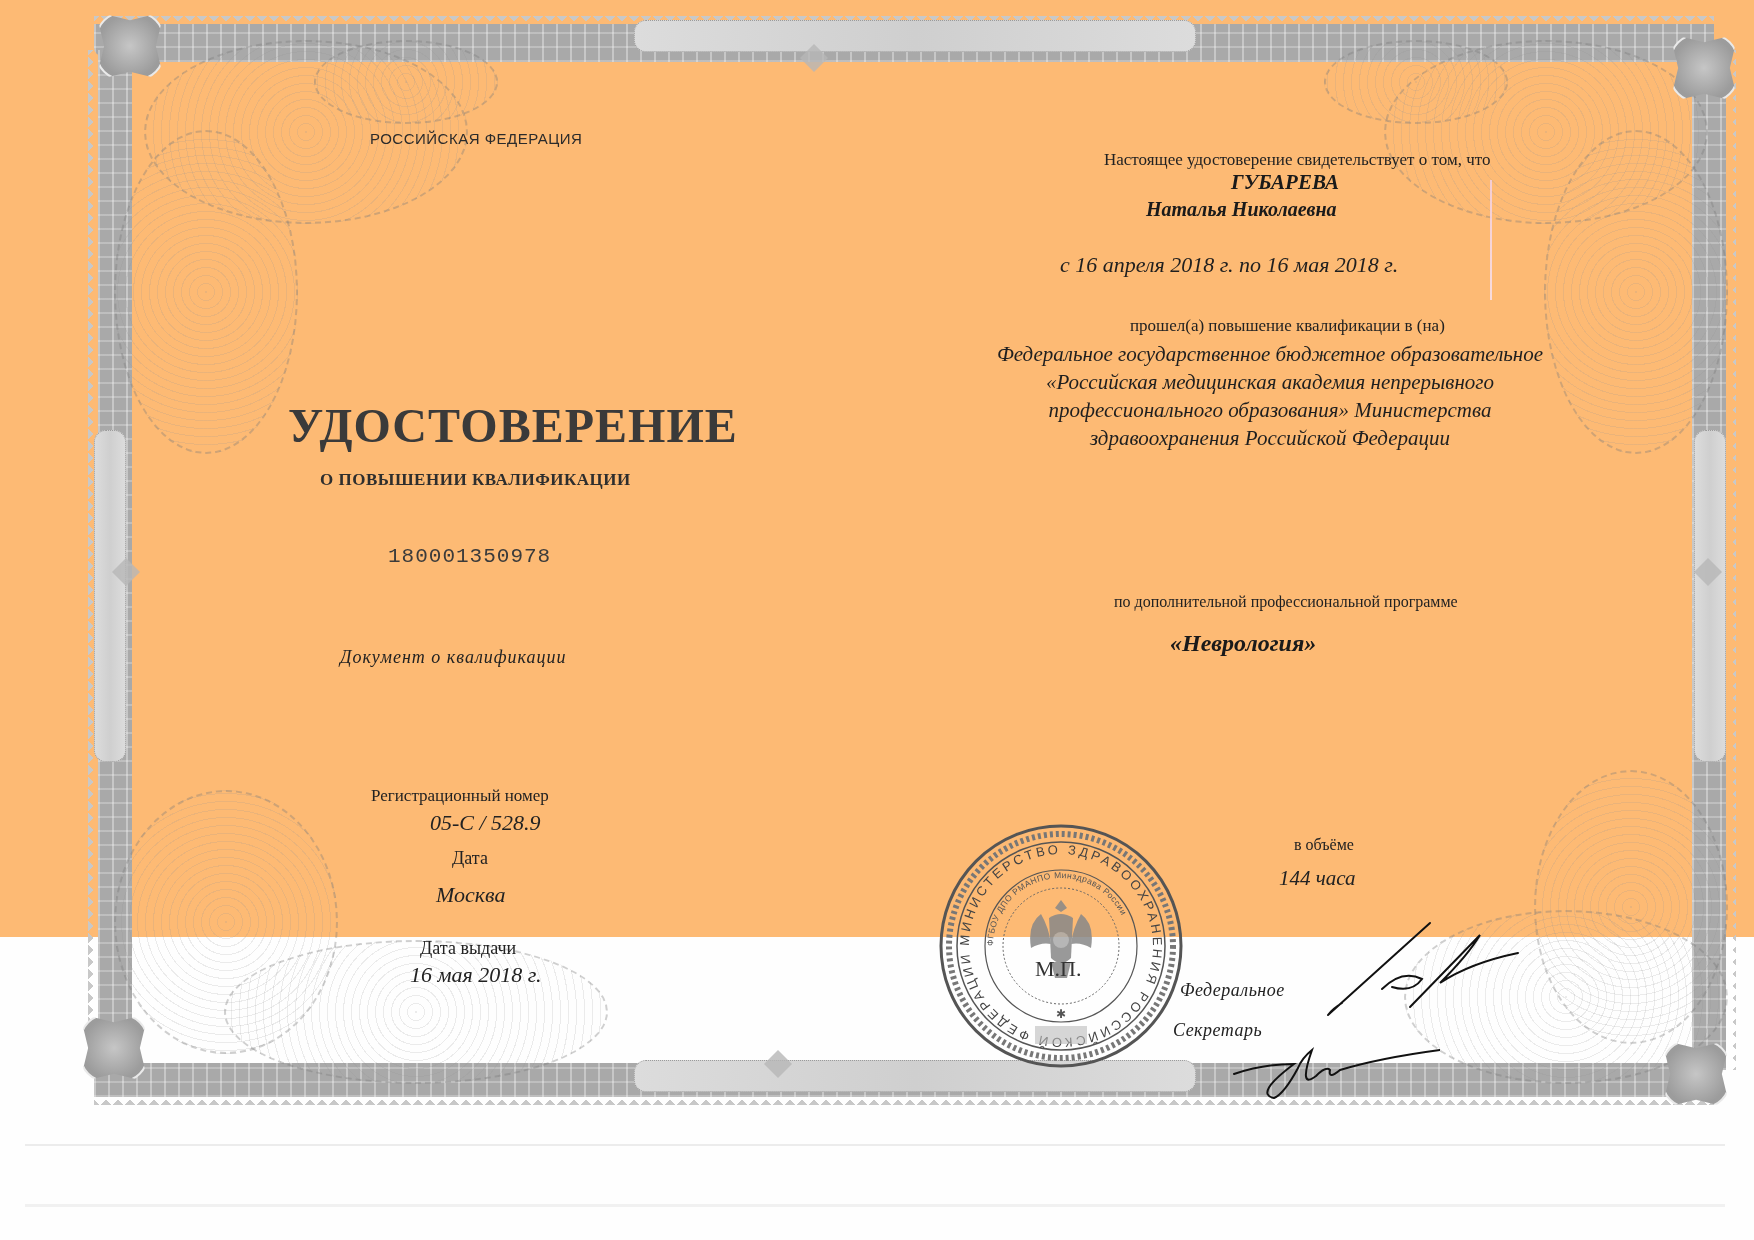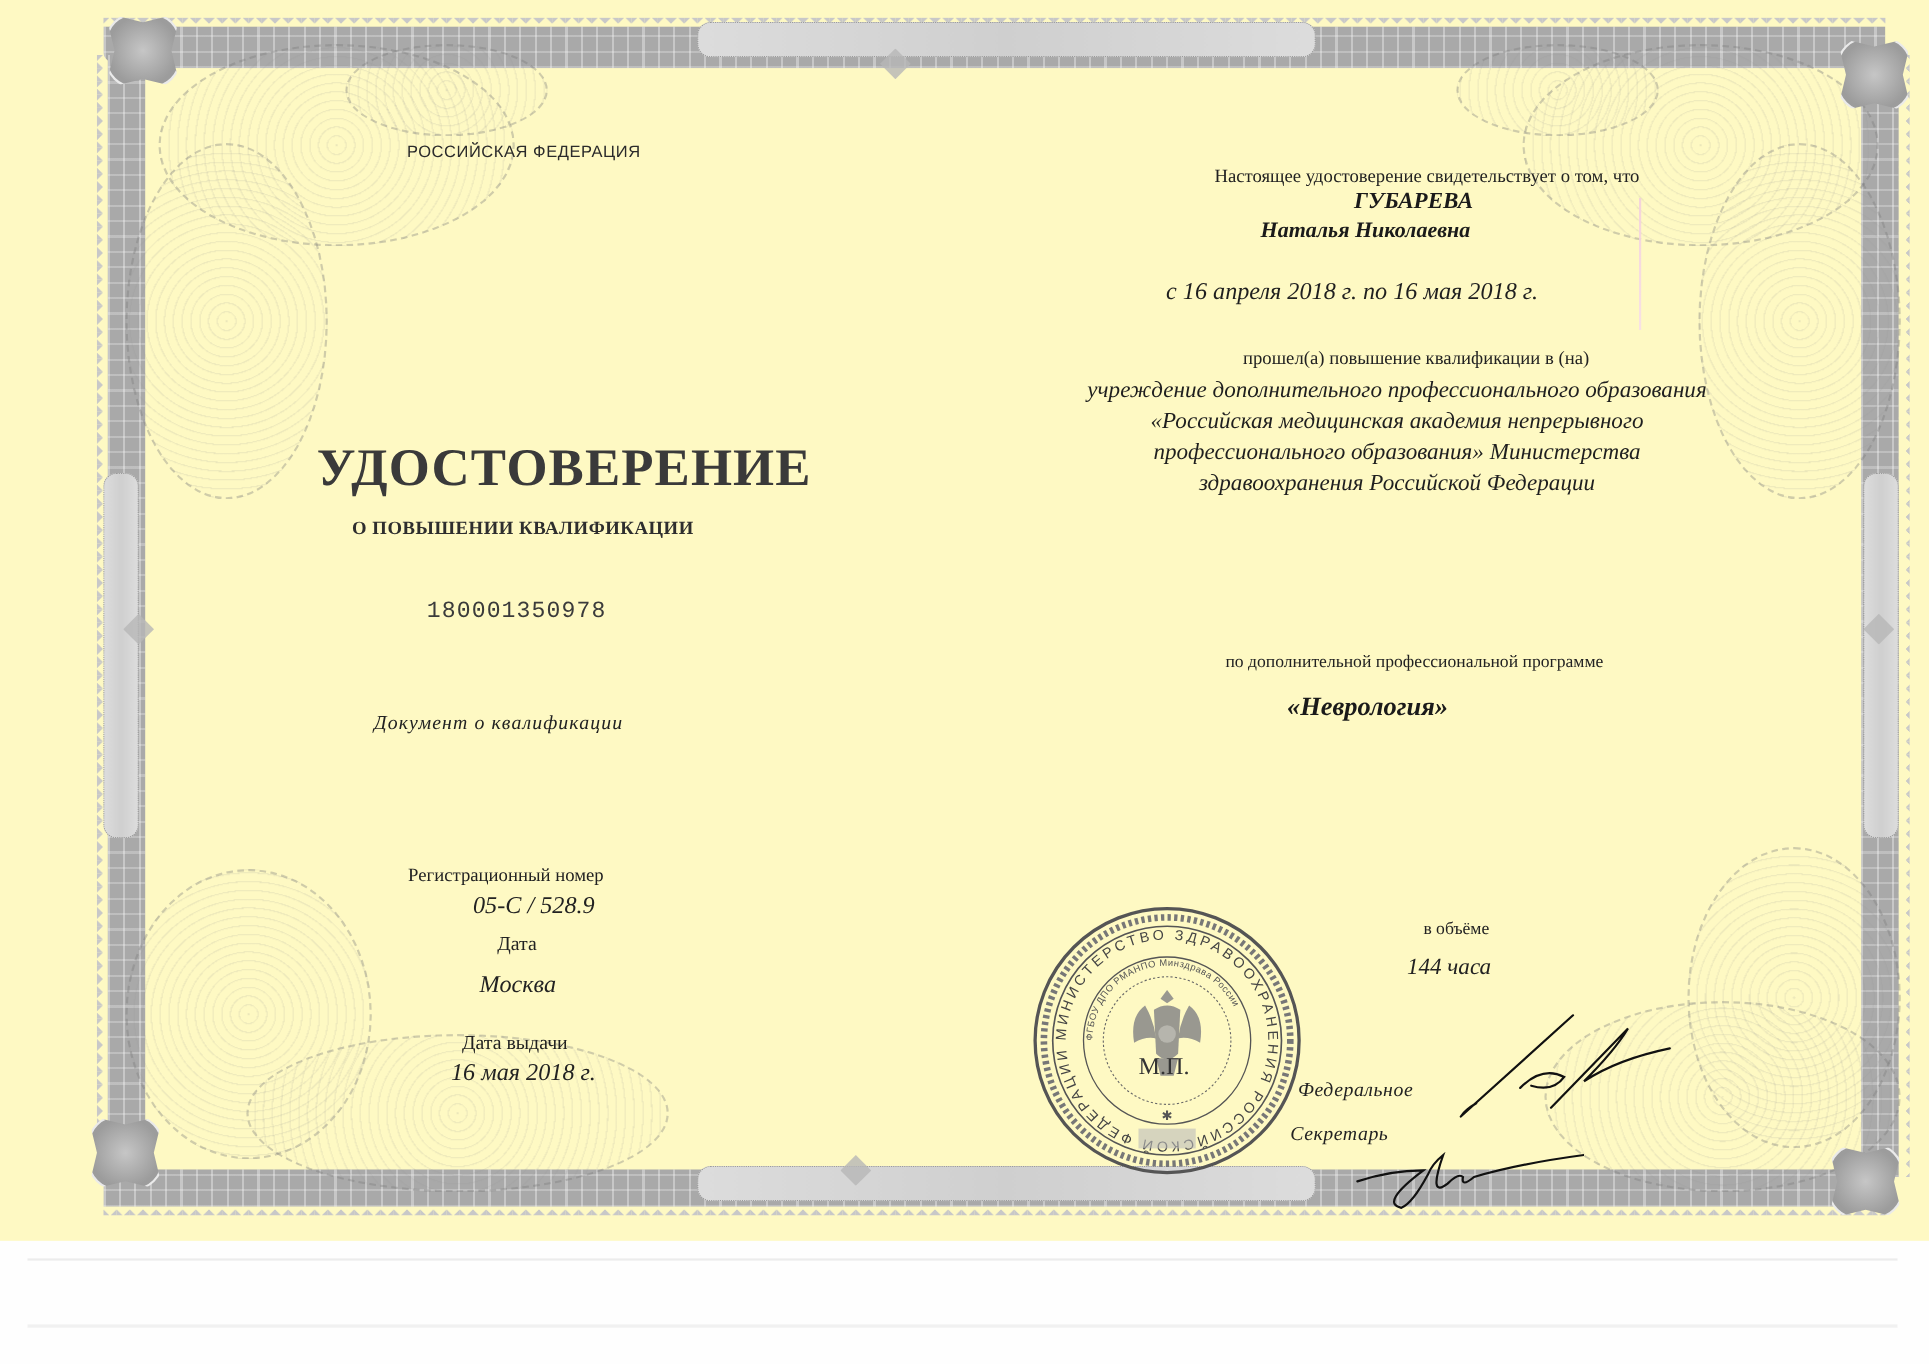--- a/index.html
+++ b/index.html
@@ -5,22 +5,22 @@
     html, body { margin: 0; padding: 0; }
     body {
       width: 1754px; height: 1240px;
       background: #fefefe;
       position: relative;
       overflow: hidden;
       font-family: "Liberation Serif", "DejaVu Serif", serif;
       color: #1c1c1c;
     }
     .sheet {
-      position: absolute; left: 0; top: 0; width: 1754px; height: 1128px;
-      background: #fef9c3;
+      position: absolute; left: 0; top: 0; width: 1754px; height: 937px;
+      background: #fdba74;
     }
     
     .frame-outer {
       position: absolute; left: 74px; top: 10px; width: 1680px; height: 1093px;
       box-sizing: border-box;
     }
     .band {
       position: absolute;
       background:
         repeating-linear-gradient(90deg, rgba(255,255,255,0.35) 0 2px, transparent 2px 14px),
@@ -181,21 +181,21 @@
   <div class="t date-label">Дата выдачи</div>
   <div class="t date-value">16 мая 2018 г.</div>
 
   <div class="t certifies">Настоящее удостоверение свидетельствует о том, что</div>
   <div class="t surname">ГУБАРЕВА</div>
   <div class="t given">Наталья Николаевна</div>
   <div class="t period">с 16 апреля  2018 г.  по  16 мая  2018 г.</div>
   <div class="t passed">прошел(а) повышение квалификации в (на)</div>
 
   <div class="org">
-    <div>учреждение дополнительного профессионального образования</div>
+    <div>Федеральное государственное бюджетное образовательное</div>
     <div>«Российская  медицинская академия непрерывного</div>
     <div>профессионального  образования» Министерства</div>
     <div>здравоохранения Российской Федерации</div>
   </div>
 
   <div class="t program-label">по дополнительной профессиональной программе</div>
   <div class="t program-value">«Неврология»</div>
 
   <div class="t volume-label">в объёме</div>
   <div class="t volume-value">144 часа</div>

